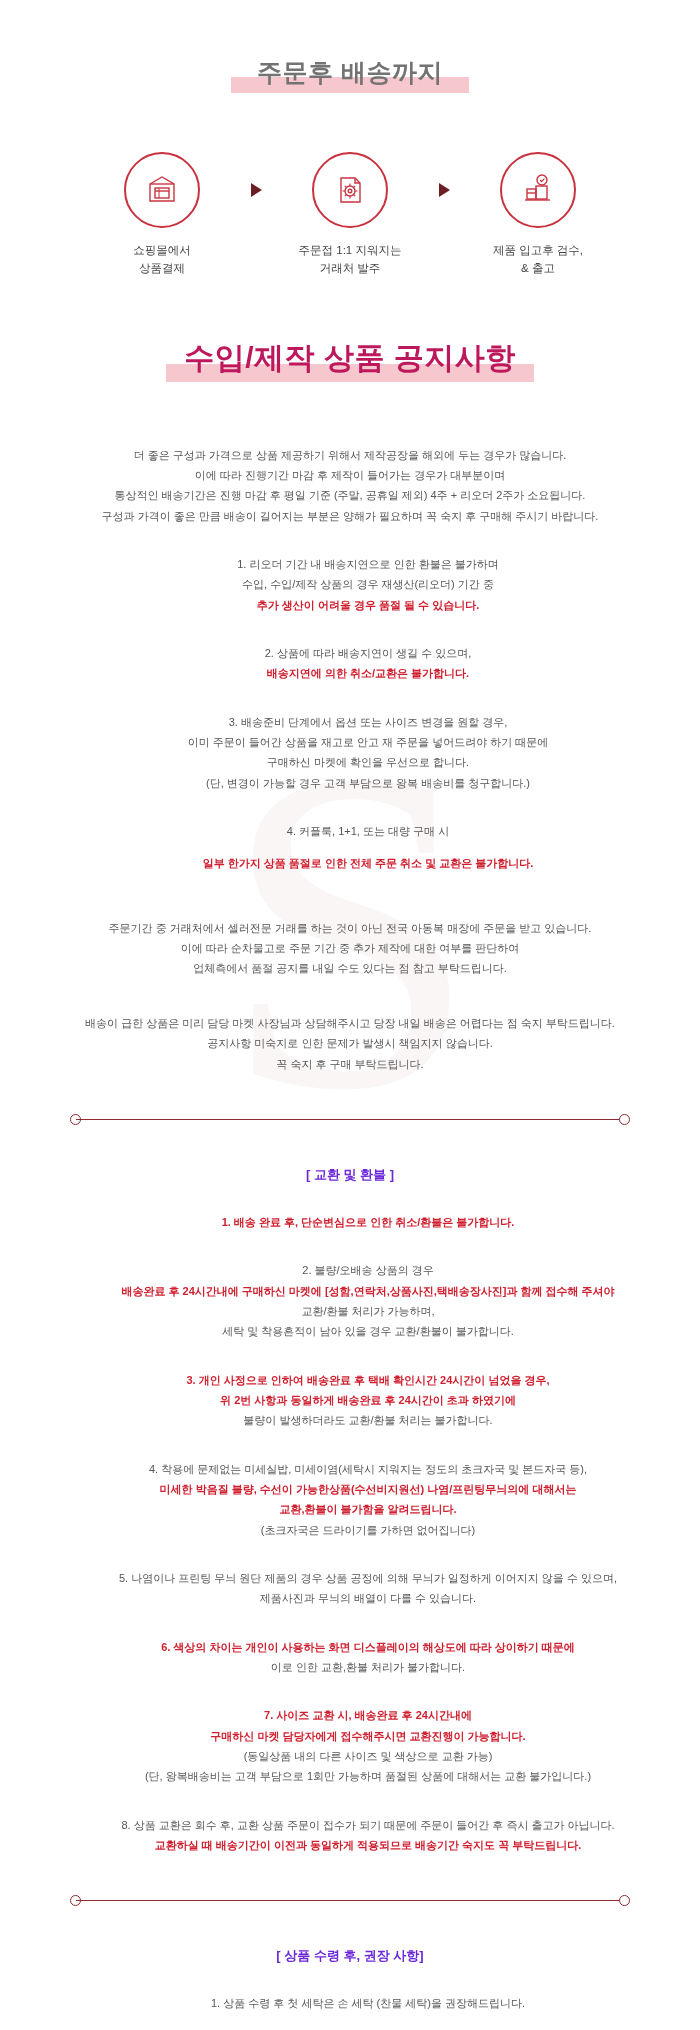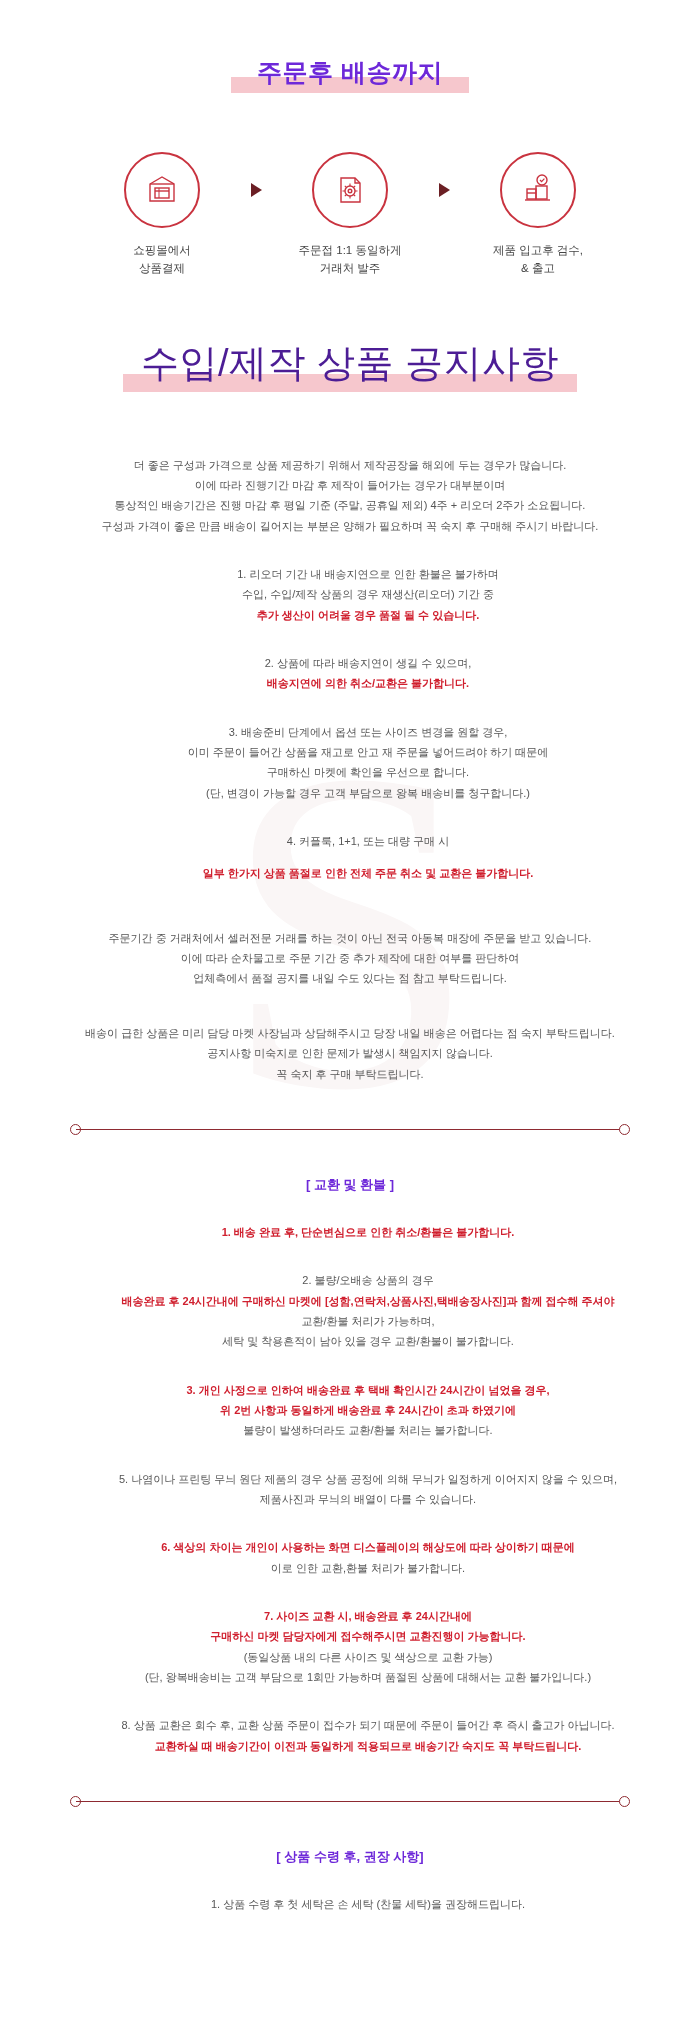--- a/index.html
+++ b/index.html
@@ -37,21 +37,21 @@
   .banner-wrap {
     text-align: center;
     margin-top: 10px;
   }
   .banner {
     display: inline-block;
     position: relative;
     padding: 6px 26px 8px;
     font-size: 25px;
     font-weight: bold;
-    color: #6d28d9;
+    color: #737373;
     letter-spacing: 0.5px;
   }
   .banner .hl {
     position: absolute;
     left: 0; right: 0;
     bottom: 4px;
     height: 16px;
     background: #f6c7cd;
     z-index: -1;
   }
@@ -102,23 +102,23 @@
   }
 
   
   .title-wrap {
     text-align: center;
     margin-top: 58px;
   }
   .big-title {
     display: inline-block;
     position: relative;
-    font-size: 38px;
-    font-weight: normal;
-    color: #4c1d95;
+    font-size: 30px;
+    font-weight: bold;
+    color: #be185d;
     padding: 2px 18px 6px;
     letter-spacing: 0.5px;
   }
   .big-title .hl {
     position: absolute;
     left: 0; right: 0;
     bottom: 3px;
     height: 18px;
     background: #f6c7cd;
     z-index: 0;
@@ -218,21 +218,21 @@
       <div class="step">
         <div class="circle">
           <svg width="42" height="42" viewBox="0 0 42 42" fill="none" stroke="#c9333f" stroke-width="1.4">
             <path d="M12 9 L26 9 L31 14 L31 33 L12 33 Z"></path>
             <path d="M26 9 L26 14 L31 14"></path>
             <circle cx="21" cy="22" r="5"></circle>
             <circle cx="21" cy="22" r="1.8"></circle>
             <path d="M21 14.5 L21 17 M21 27 L21 29.5 M13.5 22 L16 22 M26 22 L28.5 22 M15.8 16.8 L17.5 18.5 M24.5 25.5 L26.2 27.2 M26.2 16.8 L24.5 18.5 M17.5 25.5 L15.8 27.2" stroke-width="1.1"></path>
           </svg>
         </div>
-        <div class="step-label">주문접 1:1 동일하게
+        <div class="step-label">주문접 1:1 지워지는
 거래처 발주</div>
       </div>
 
       <div class="arrow">
           <span class="tri"></span>
         </div>
 
       <div class="step">
         <div class="circle">
           <svg width="42" height="42" viewBox="0 0 42 42" fill="none" stroke="#c9333f" stroke-width="1.4">
@@ -313,20 +313,26 @@
         <p class="para tight" style="margin-bottom:0">교환/환불 처리가 가능하며,</p>
         <p class="para tight" style="margin-bottom:0">세탁 및 착용흔적이 남아 있을 경우 교환/환불이 불가합니다.</p>
       </div>
 
       <div class="item mt28">
         <p class="para red" style="margin-bottom:0">3. 개인 사정으로 인하여 배송완료 후 택배 확인시간 24시간이 넘었을 경우,</p>
         <p class="para red" style="margin-bottom:0">위 2번 사항과 동일하게 배송완료 후 24시간이 초과 하였기에</p>
         <p class="para tight" style="margin-bottom:0">불량이 발생하더라도 교환/환불 처리는 불가합니다.</p>
       </div>
 
+      <div class="item mt28">
+        <p class="para tight" style="margin-bottom:0">4. 착용에 문제없는 미세실밥, 미세이염(세탁시 지워지는 정도의 초크자국 및 본드자국 등),</p>
+        <p class="para red" style="margin-bottom:0">미세한 박음질 불량, 수선이 가능한상품(수선비지원선) 나염/프린팅무늬의에 대해서는</p>
+        <p class="para red" style="margin-bottom:0">교환,환불이 불가함을 알려드립니다.</p>
+        <p class="para tight" style="margin-bottom:0">(초크자국은 드라이기를 가하면 없어집니다)</p>
+      </div>
 
       <div class="item mt28">
         <p class="para tight" style="margin-bottom:0">5. 나염이나 프린팅 무늬 원단 제품의 경우 상품 공정에 의해 무늬가 일정하게 이어지지 않을 수 있으며,</p>
         <p class="para tight" style="margin-bottom:0">제품사진과 무늬의 배열이 다를 수 있습니다.</p>
       </div>
 
       <div class="item mt28">
         <p class="para red" style="margin-bottom:0">6. 색상의 차이는 개인이 사용하는 화면 디스플레이의 해상도에 따라 상이하기 때문에</p>
         <p class="para tight" style="margin-bottom:0">이로 인한 교환,환불 처리가 불가합니다.</p>
       </div>

